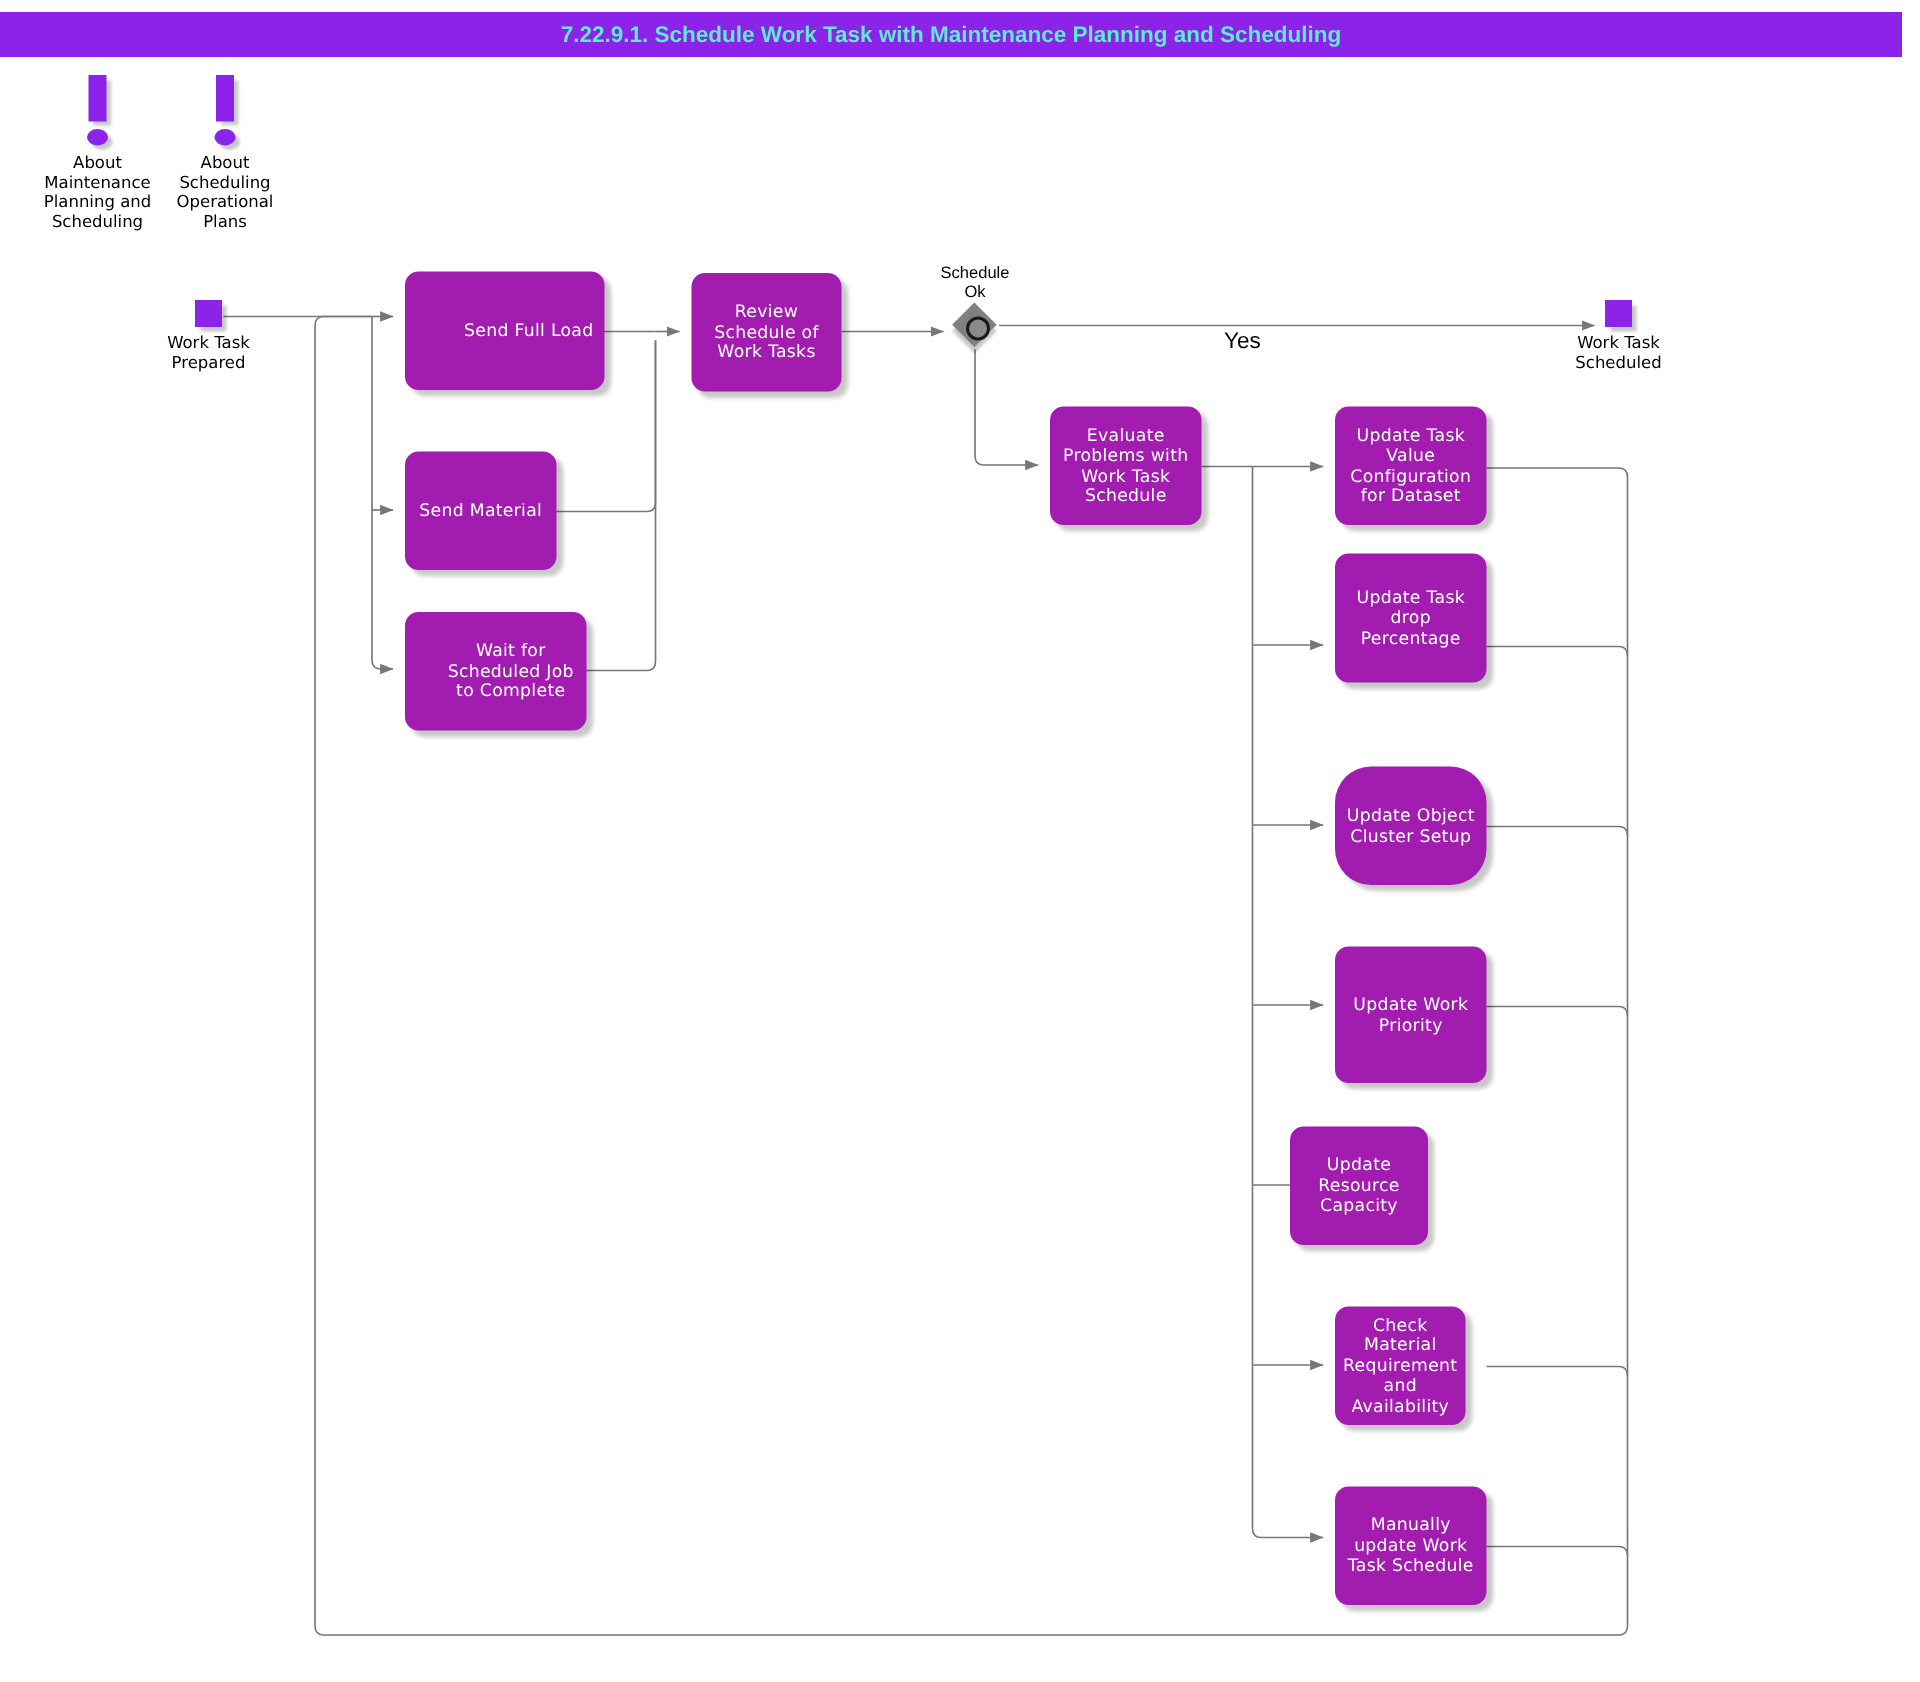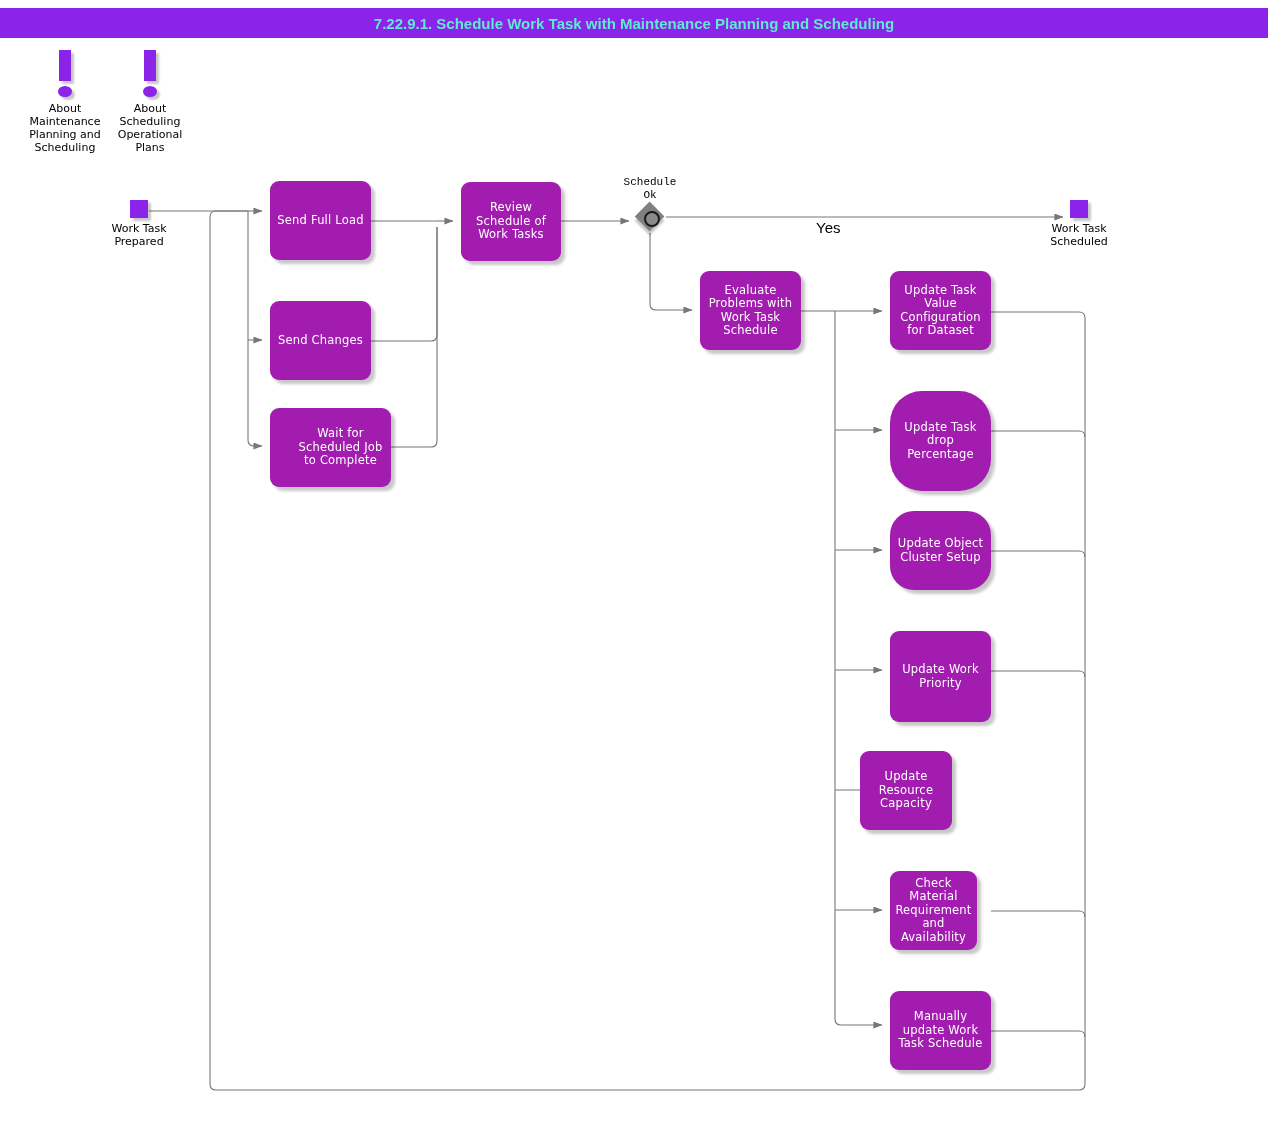--- a/index.html
+++ b/index.html
@@ -80,21 +80,21 @@
   }
   #decision .circ{
     position:absolute;left:50%;top:50%;width:12px;height:12px;
     margin-left:-6px;margin-top:-6px;
     border:2px solid #1a1a1a;border-radius:50%;
     background:#8a8a8a;
   }
   #decision-label{
     position:absolute;left:600px;top:176px;width:100px;
     text-align:center;font-size:11px;line-height:13px;
-    font-family:Liberation Mono, monospace;color:#000;
+    font-family:Liberation Sans, sans-serif;color:#000;
   }
   
   .edge-label{
     position:absolute;font-size:15px;color:#000;
     font-family:Liberation Sans, sans-serif;
   }
   
   #wires{position:absolute;left:0;top:0;width:1280px;height:1121px;}
 </style>
 </head>
@@ -196,45 +196,45 @@
 <div id="decision-label">
   <div>Schedule</div>
   <div>Ok</div>
 </div>
 <div id="decision">
   <div class="dia"></div>
   <div class="circ"></div>
 </div>
 <div class="edge-label" style="left:816px;top:219px;">Yes</div>
 
-<div class="node" style="left:270px;top:181px;width:101px;height:79px;">
+<div class="node" style="left:270px;top:181px;width:101px;height:79px;padding-left:32px;">
   <span class="label">Send Full Load</span>
 </div>
 
 <div class="node" style="left:270px;top:301px;width:101px;height:79px;">
-  <span class="label">Send Changes</span>
+  <span class="label">Send Material</span>
 </div>
 
 <div class="node" style="left:270px;top:408px;width:101px;height:79px;padding-left:20px;">
   <span class="label">Wait for Scheduled Job to Complete</span>
 </div>
 
 <div class="node" style="left:461px;top:182px;width:100px;height:79px;">
   <span class="label">Review Schedule of Work Tasks</span>
 </div>
 
 <div class="node" style="left:700px;top:271px;width:101px;height:79px;">
   <span class="label">Evaluate Problems with Work Task Schedule</span>
 </div>
 
 <div class="node" style="left:890px;top:271px;width:101px;height:79px;">
   <span class="label">Update Task Value Configuration for Dataset</span>
 </div>
 
-<div class="node" style="left:890px;top:391px;width:101px;height:100px;border-radius:32px;">
+<div class="node" style="left:890px;top:369px;width:101px;height:86px;">
   <span class="label">Update Task drop Percentage</span>
 </div>
 
 <div class="node" style="left:890px;top:511px;width:101px;height:79px;border-radius:24px;">
   <span class="label">Update Object Cluster Setup</span>
 </div>
 
 <div class="node" style="left:890px;top:631px;width:101px;height:91px;justify-content:center;">
   <span class="label">Update Work Priority</span>
 </div>

